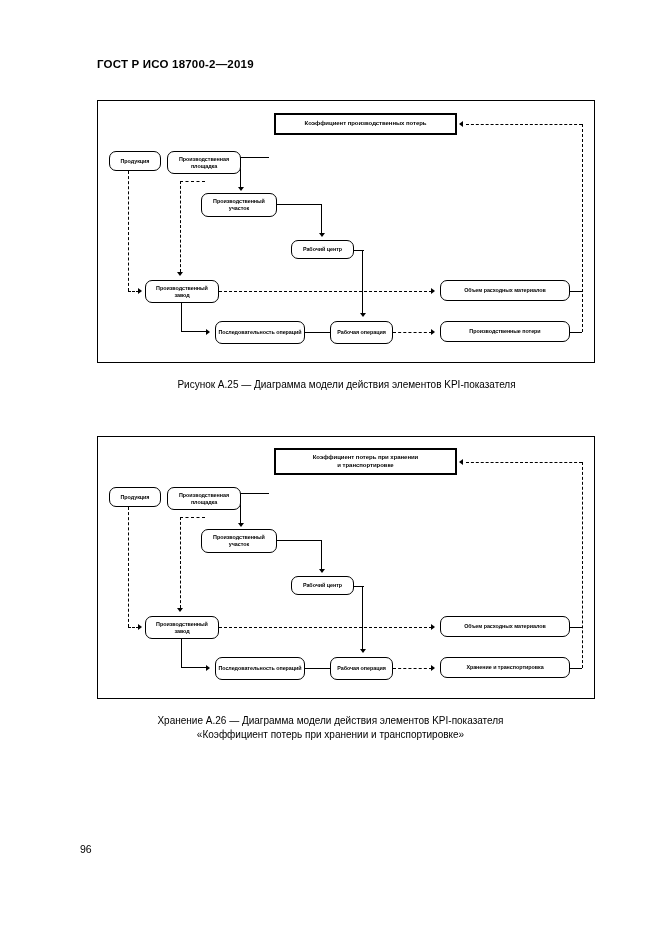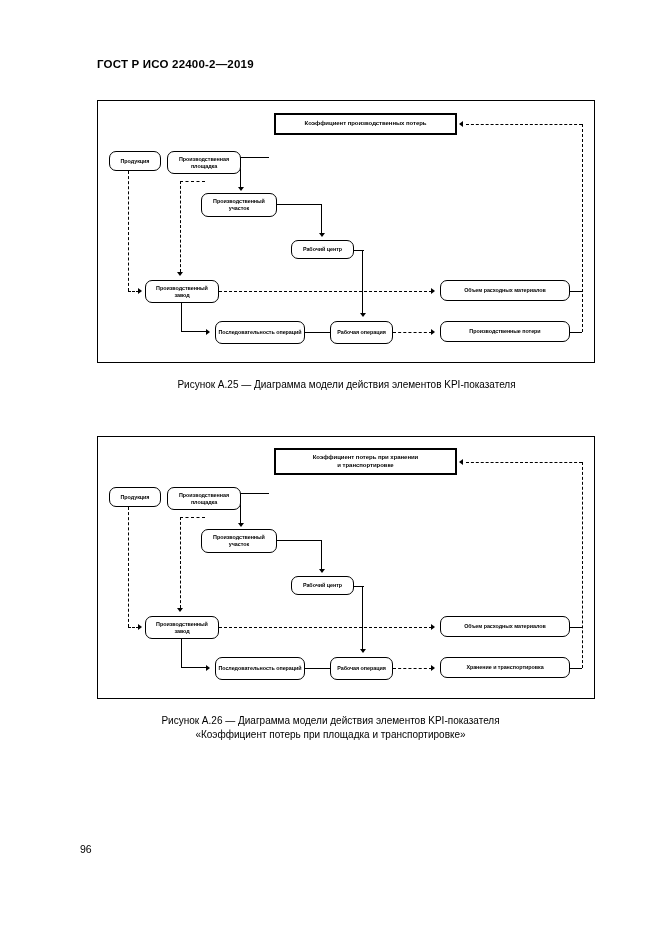--- a/index.html
+++ b/index.html
@@ -82,21 +82,21 @@
   .arrow{position:absolute;width:0;height:0;z-index:2;}
   .arr-down{border-left:3px solid transparent;border-right:3px solid transparent;border-top:4.5px solid #000;}
   .arr-right{border-top:3px solid transparent;border-bottom:3px solid transparent;border-left:4.5px solid #000;}
   .arr-left{border-top:3px solid transparent;border-bottom:3px solid transparent;border-right:4.5px solid #000;}
 </style>
 </head>
 <body>
 
 <div class="page">
 
-  <div class="doc-header">ГОСТ Р ИСО 22400-2—2019</div>
+  <div class="doc-header">ГОСТ Р ИСО 18700-2—2019</div>
 
   <div class="figure fig1">
     <div class="frame"></div>
 
     <div class="node kpi" style="left:177px;top:13px;width:183px;height:22px;">Коэффициент производственных потерь</div>
 
     <div class="node" style="left:12px;top:51px;width:52px;height:20px;">Продукция</div>
 
     <div class="node" style="left:70px;top:51px;width:74px;height:23px;">Производственная площадка</div>
 
@@ -216,19 +216,19 @@
     <div class="arrow arr-right" style="left:334px;top:229px;"></div>
 
     <div class="seg h" style="left:473px;top:191px;width:12px;"></div>
     <div class="seg h" style="left:473px;top:232px;width:12px;"></div>
     <div class="dash-v" style="left:485px;top:26px;height:206px;"></div>
     <div class="dash-h" style="left:369px;top:26px;width:116px;"></div>
     <div class="arrow arr-left" style="left:362px;top:23px;"></div>
   </div>
 
   <div class="caption cap2">
-    <div>Рисунок А.26 — Диаграмма модели действия элементов KPI-показателя</div>
-    <div>«Коэффициент потерь при площадка и транспортировке»</div>
+    <div>Хранение А.26 — Диаграмма модели действия элементов KPI-показателя</div>
+    <div>«Коэффициент потерь при хранении и транспортировке»</div>
   </div>
 
   <div class="page-number">96</div>
 
 </div>
 
 </body></html>

